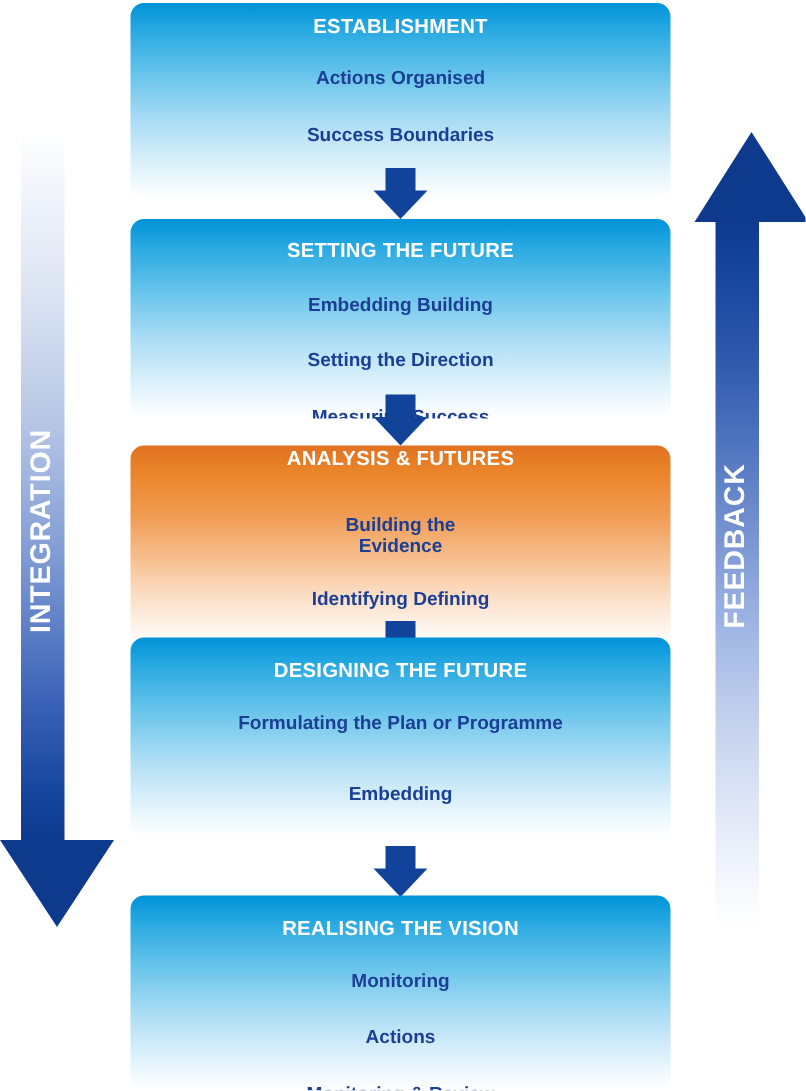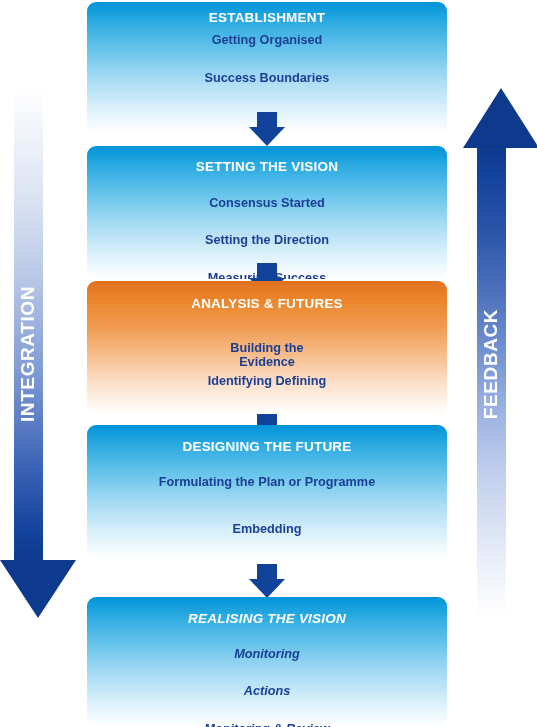--- a/index.html
+++ b/index.html
@@ -188,65 +188,65 @@
     <div class="label">INTEGRATION</div>
   </div>
 
   <div id="feedback-arrow" class="side-arrow">
     <div class="head"></div>
     <div class="shaft"></div>
     <div class="label">FEEDBACK</div>
   </div>
 
   <div class="stage-box blue" style="top:2px; height:131px; padding-top:9px;">
-    <div class="stage-title" style="margin-bottom:8px;">ESTABLISHMENT</div>
-    <div class="stage-item" style="margin-bottom:24px;">Getting Organised</div>
+    <div class="stage-title" style="margin-bottom:20px;">ESTABLISHMENT</div>
+    <div class="stage-item" style="margin-bottom:24px;">Actions Organised</div>
     <div class="stage-item">Success Boundaries</div>
   </div>
 
   <div class="connector" style="top:112px;">
     <div class="shaft"></div>
     <div class="head"></div>
   </div>
 
   <div class="stage-box blue" style="top:146px; height:133px; padding-top:14px;">
-    <div class="stage-title" style="margin-bottom:22px;">SETTING THE VISION</div>
-    <div class="stage-item" style="margin-bottom:23px;">Consensus Started</div>
+    <div class="stage-title" style="margin-bottom:22px;">SETTING THE FUTURE</div>
+    <div class="stage-item" style="margin-bottom:23px;">Embedding Building</div>
     <div class="stage-item" style="margin-bottom:23px;">Setting the Direction</div>
     <div class="stage-item">Measuring Success</div>
   </div>
 
   <div class="connector" style="top:263px;">
     <div class="shaft"></div>
     <div class="head"></div>
   </div>
 
-  <div class="stage-box orange" style="top:281px; height:133px; padding-top:16px;">
+  <div class="stage-box orange" style="top:297px; height:133px; padding-top:2px;">
     <div class="stage-title" style="margin-bottom:30px;">ANALYSIS &amp; FUTURES</div>
-    <div class="stage-item" style="margin-bottom:4px; white-space:pre-line;text-align:center;">Building the
+    <div class="stage-item" style="margin-bottom:20px; white-space:pre-line;text-align:center;">Building the
 Evidence</div>
     <div class="stage-item">Identifying Defining</div>
   </div>
 
   <div class="connector" style="top:414px;">
     <div class="shaft"></div>
     <div class="head"></div>
   </div>
 
   <div class="stage-box blue" style="top:425px; height:133px; padding-top:15px;">
     <div class="stage-title" style="margin-bottom:21px;">DESIGNING THE FUTURE</div>
     <div class="stage-item" style="margin-bottom:33px;">Formulating the Plan or Programme</div>
     <div class="stage-item">Embedding</div>
   </div>
 
   <div class="connector" style="top:564px;">
     <div class="shaft"></div>
     <div class="head"></div>
   </div>
 
-  <div class="stage-box blue" style="top:597px; height:130px; padding-top:15px;font-style:italic;">
+  <div class="stage-box blue" style="top:597px; height:130px; padding-top:15px;">
     <div class="stage-title" style="margin-bottom:21px;">REALISING THE VISION</div>
     <div class="stage-item" style="margin-bottom:23px;">Monitoring</div>
     <div class="stage-item" style="margin-bottom:23px;margin-top:20px;">Actions</div>
     <div class="stage-item">Monitoring &amp; Review</div>
   </div>
 
 </div>
 
 </body></html>

